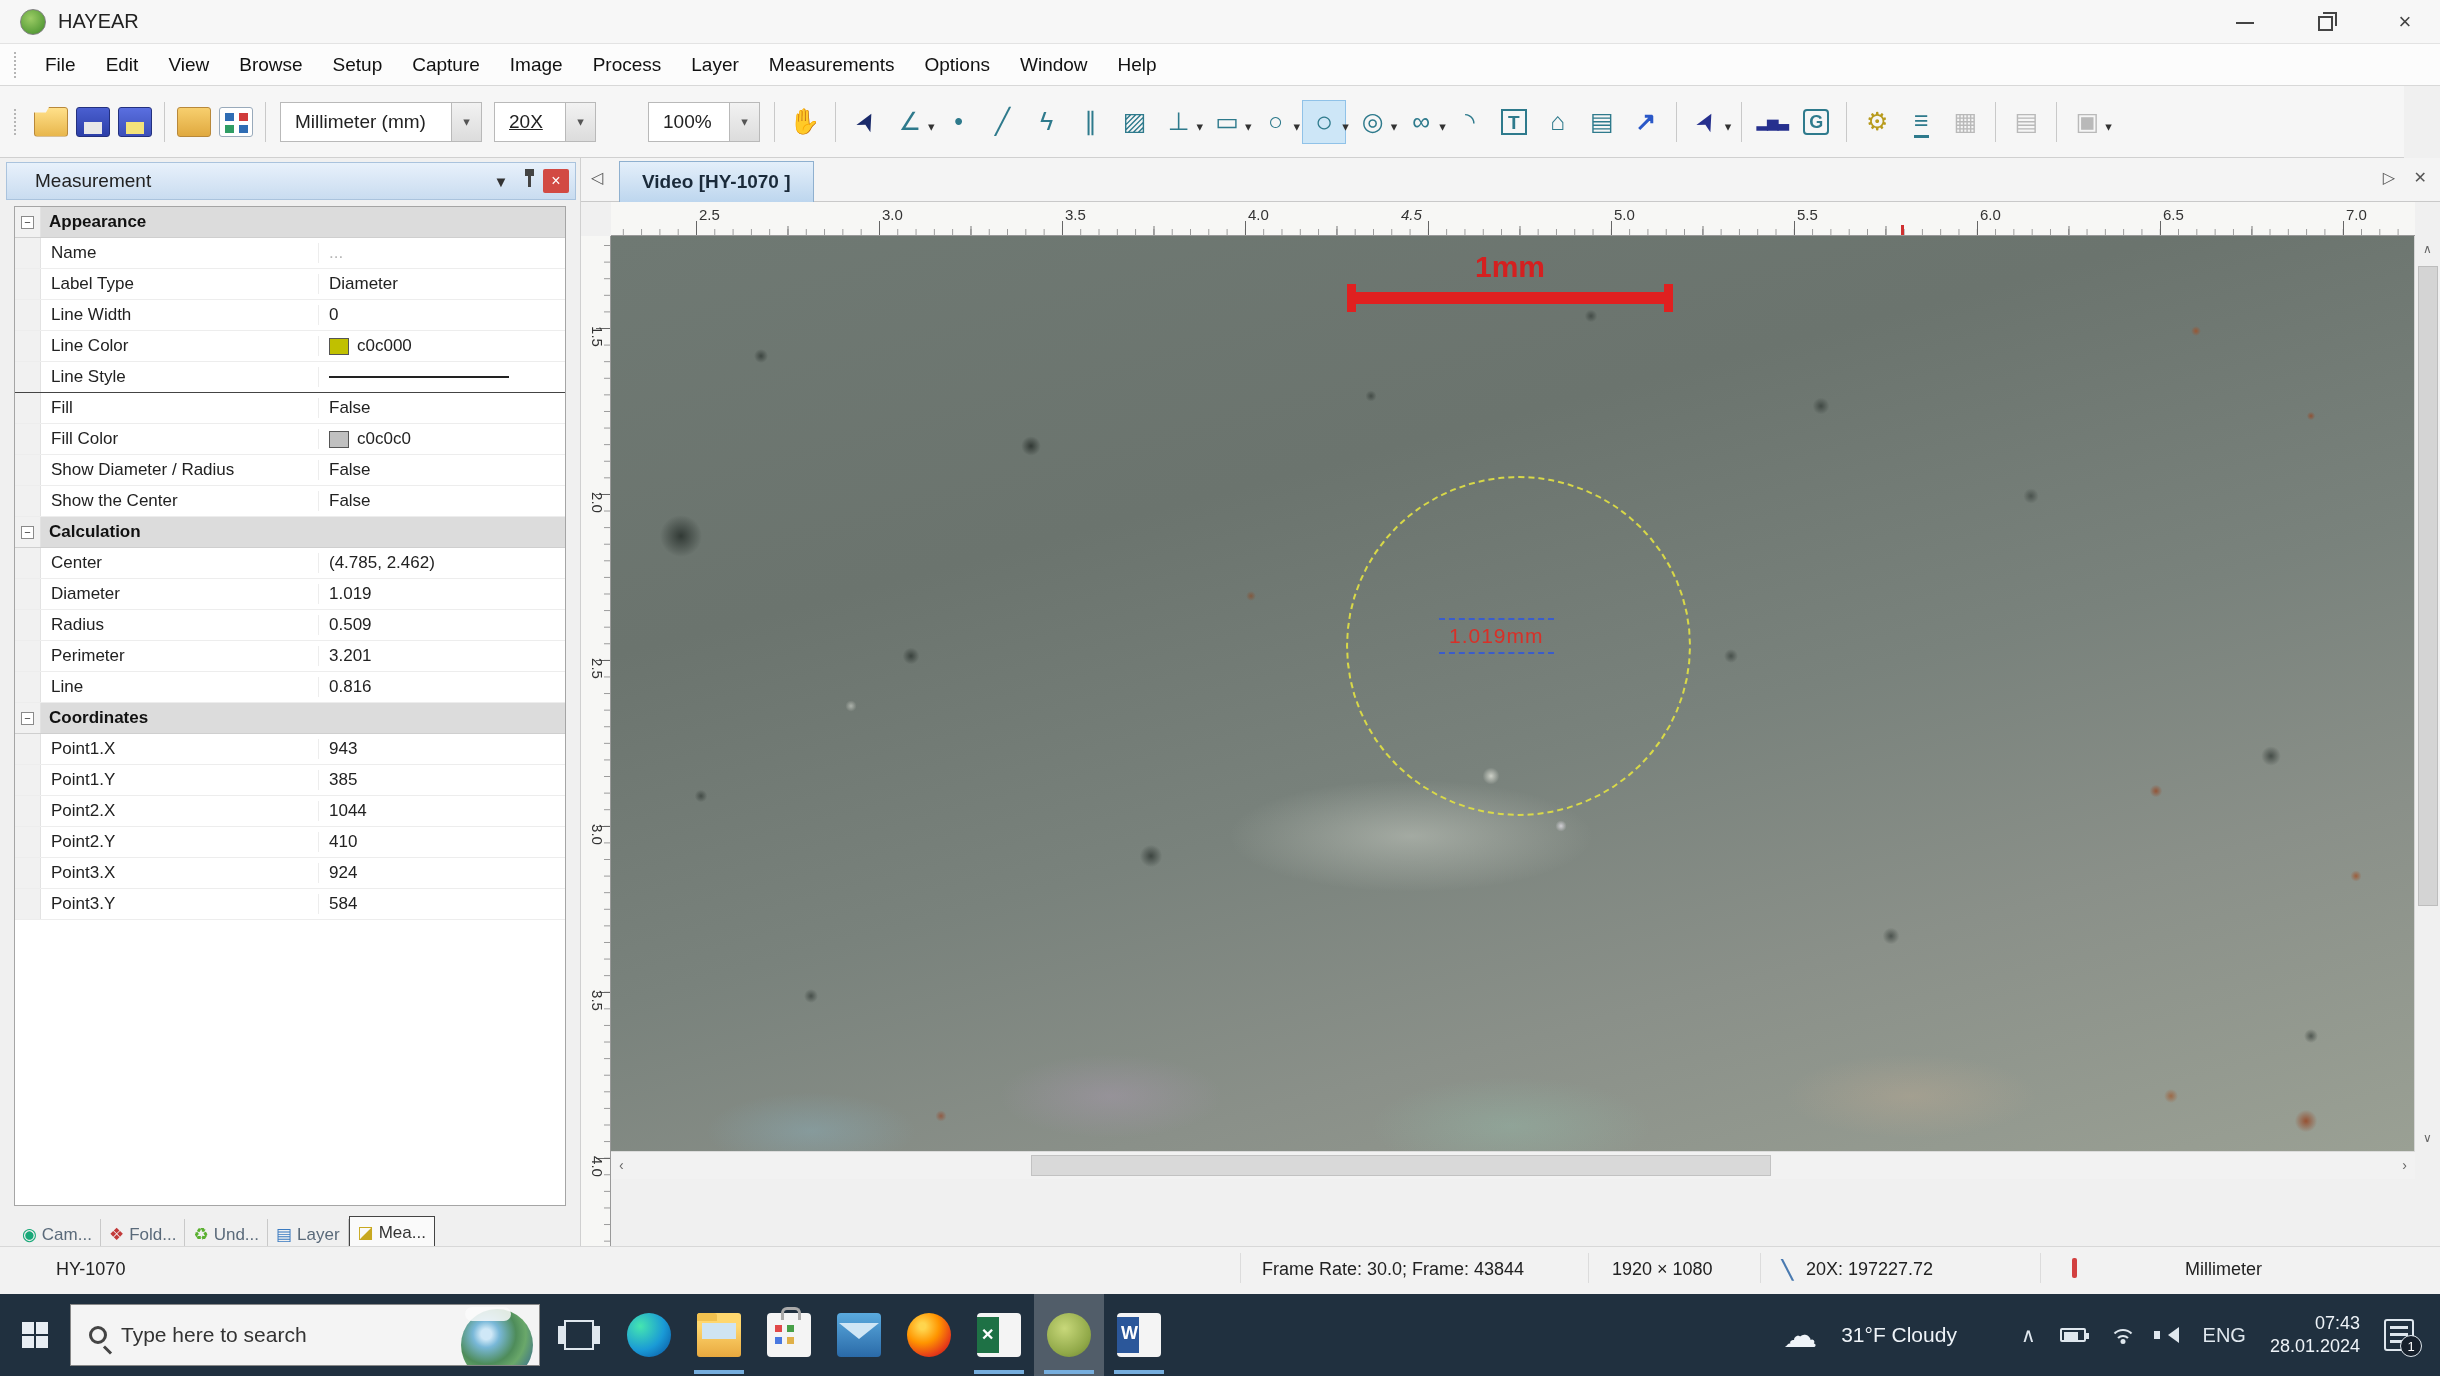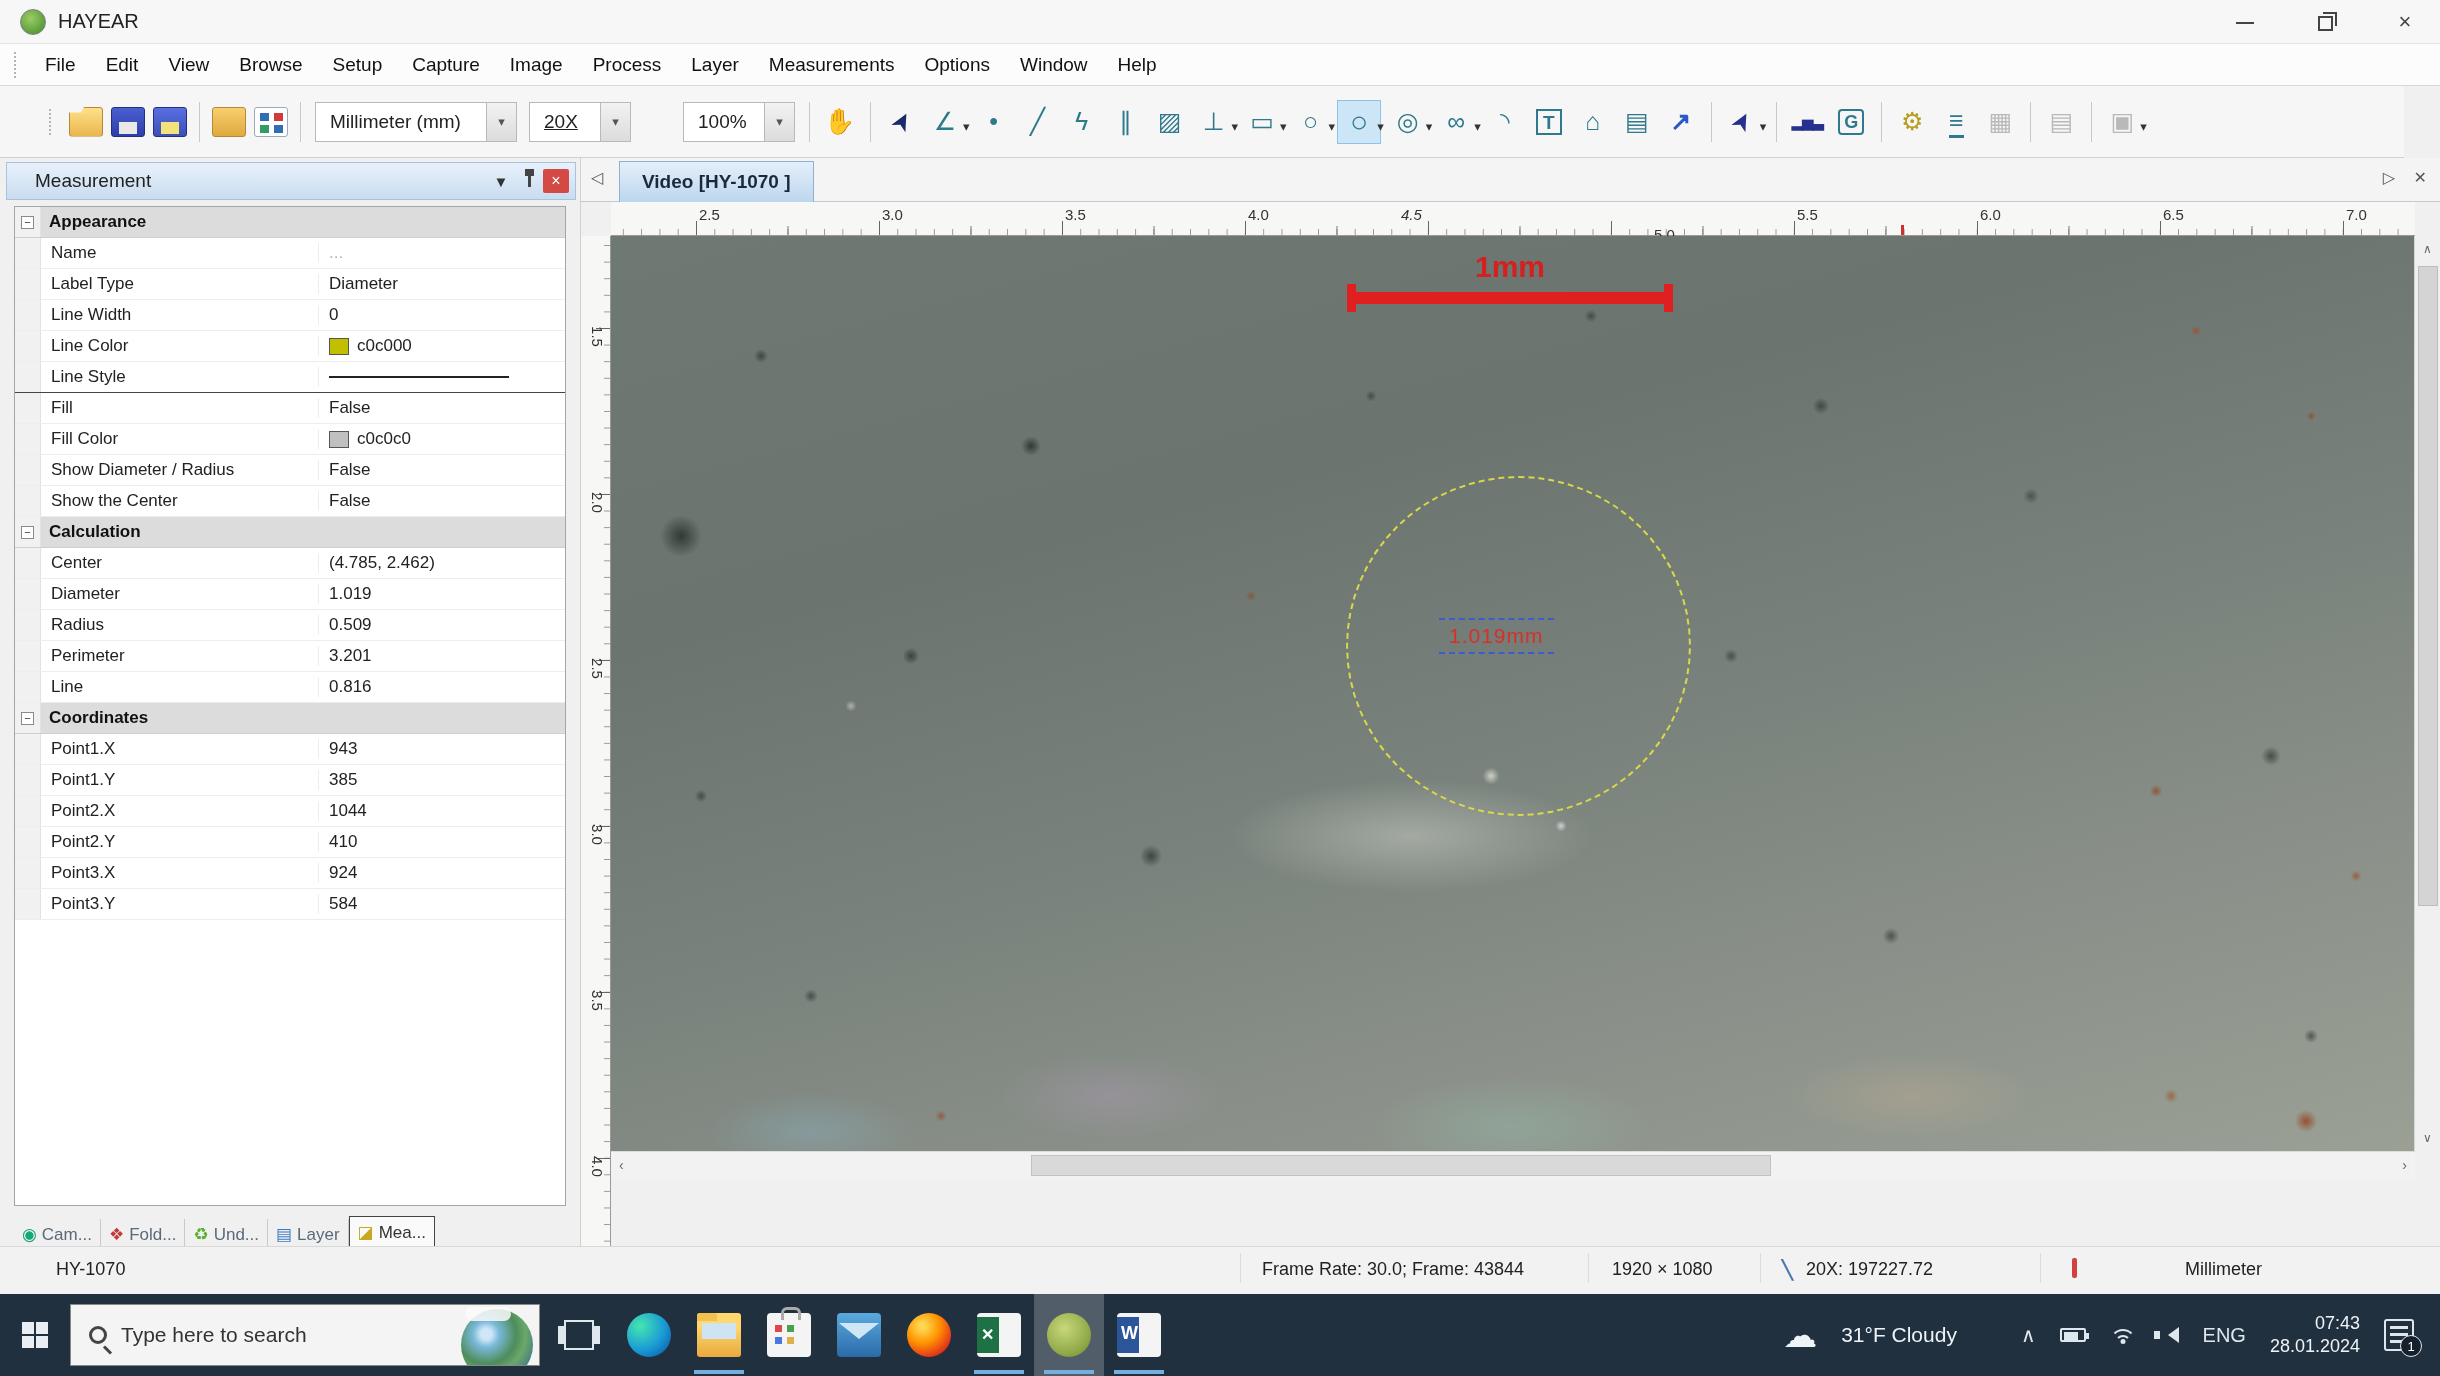--- a/index.html
+++ b/index.html
@@ -14,21 +14,21 @@
   .wc-min-bar { display:inline-block; width:18px; height:2px; background:#444; vertical-align:middle; }
   .wc-restore-box { display:inline-block; width:15px; height:15px; border:2px solid #444; position:relative; vertical-align:middle; }
   .wc-restore-box::before { content:""; position:absolute; left:3px; top:-6px; width:12px; height:12px; border:2px solid #444; border-left:none; border-bottom:none; }
 
   
   #menubar { position:absolute; left:0; top:44px; width:2440px; height:42px; background:#fcfcfc; border-bottom:1px solid #d8d8d8; display:flex; align-items:center; }
   .grip { width:6px; height:26px; border-left:2px dotted #b5b5b5; margin:0 10px 0 14px; }
   .menu-item { padding:6px 15px; font-size:19px; color:#111; cursor:default; }
 
   
-  #toolbar { position:absolute; left:0; top:86px; width:2404px; height:72px; background:#f6f6f6; border-bottom:1px solid #d0d0d0; display:flex; align-items:center;padding-left:35px; }
+  #toolbar { position:absolute; left:0; top:86px; width:2404px; height:72px; background:#f6f6f6; border-bottom:1px solid #d0d0d0; display:flex; align-items:center; }
   .tsep { width:1px; height:40px; background:#c9c9c9; margin:0 8px; }
   .caret { font-size:13px; color:#333; margin:10px 2px 0 -4px; }
   .fileicon { width:34px; height:30px; border-radius:3px; margin:0 4px; }
   .icn-open { background:linear-gradient(180deg,#ffe08a,#e8b64c); border:1px solid #b8883a; clip-path:polygon(0 20%,35% 20%,45% 0,100% 0,100% 100%,0 100%); }
   .icn-save { background:linear-gradient(180deg,#4a5fd0,#2c3fa8); border:1px solid #23307e; position:relative; }
   .icn-save::before { content:""; position:absolute; left:7px; bottom:2px; width:18px; height:12px; background:#e8e8e8; }
   .icn-save2 { background:linear-gradient(180deg,#5a6fe0,#3c4fb8); border:1px solid #23307e; position:relative; }
   .icn-save2::before { content:""; position:absolute; left:7px; bottom:2px; width:18px; height:12px; background:#f3e27a; }
   .icn-folder { background:linear-gradient(180deg,#f7cf6e,#e0a93f); border:1px solid #b8883a; }
   .icn-grid { background:#fff; border:1px solid #9ab; position:relative; }
@@ -539,21 +539,21 @@
     <span class="ts-arrow" style="right:46px;">▷</span>
     <span class="ts-arrow" style="right:14px;">✕</span>
   </div>
 
   <div id="hruler">
     <span class="hrlabel" style="left:88px;">2.5</span>
     <span class="hrlabel" style="left:271px;">3.0</span>
     <span class="hrlabel" style="left:454px;">3.5</span>
     <span class="hrlabel" style="left:637px;">4.0</span>
     <span class="hrlabel" style="left:790px;font-style:italic;">4.5</span>
-    <span class="hrlabel" style="left:1043px;margin-top:20px;">5.0</span>
+    <span class="hrlabel" style="left:1003px;">5.0</span>
     <span class="hrlabel" style="left:1186px;">5.5</span>
     <span class="hrlabel" style="left:1369px;">6.0</span>
     <span class="hrlabel" style="left:1552px;">6.5</span>
     <span class="hrlabel" style="left:1735px;">7.0</span>
     <span class="ruler-mark" style="left:1290px;"></span>
   </div>
 
   <div id="vruler">
     <span class="vrlabel" style="top:92px;">1.5</span>
     <span class="vrlabel" style="top:258px;">2.0</span>

